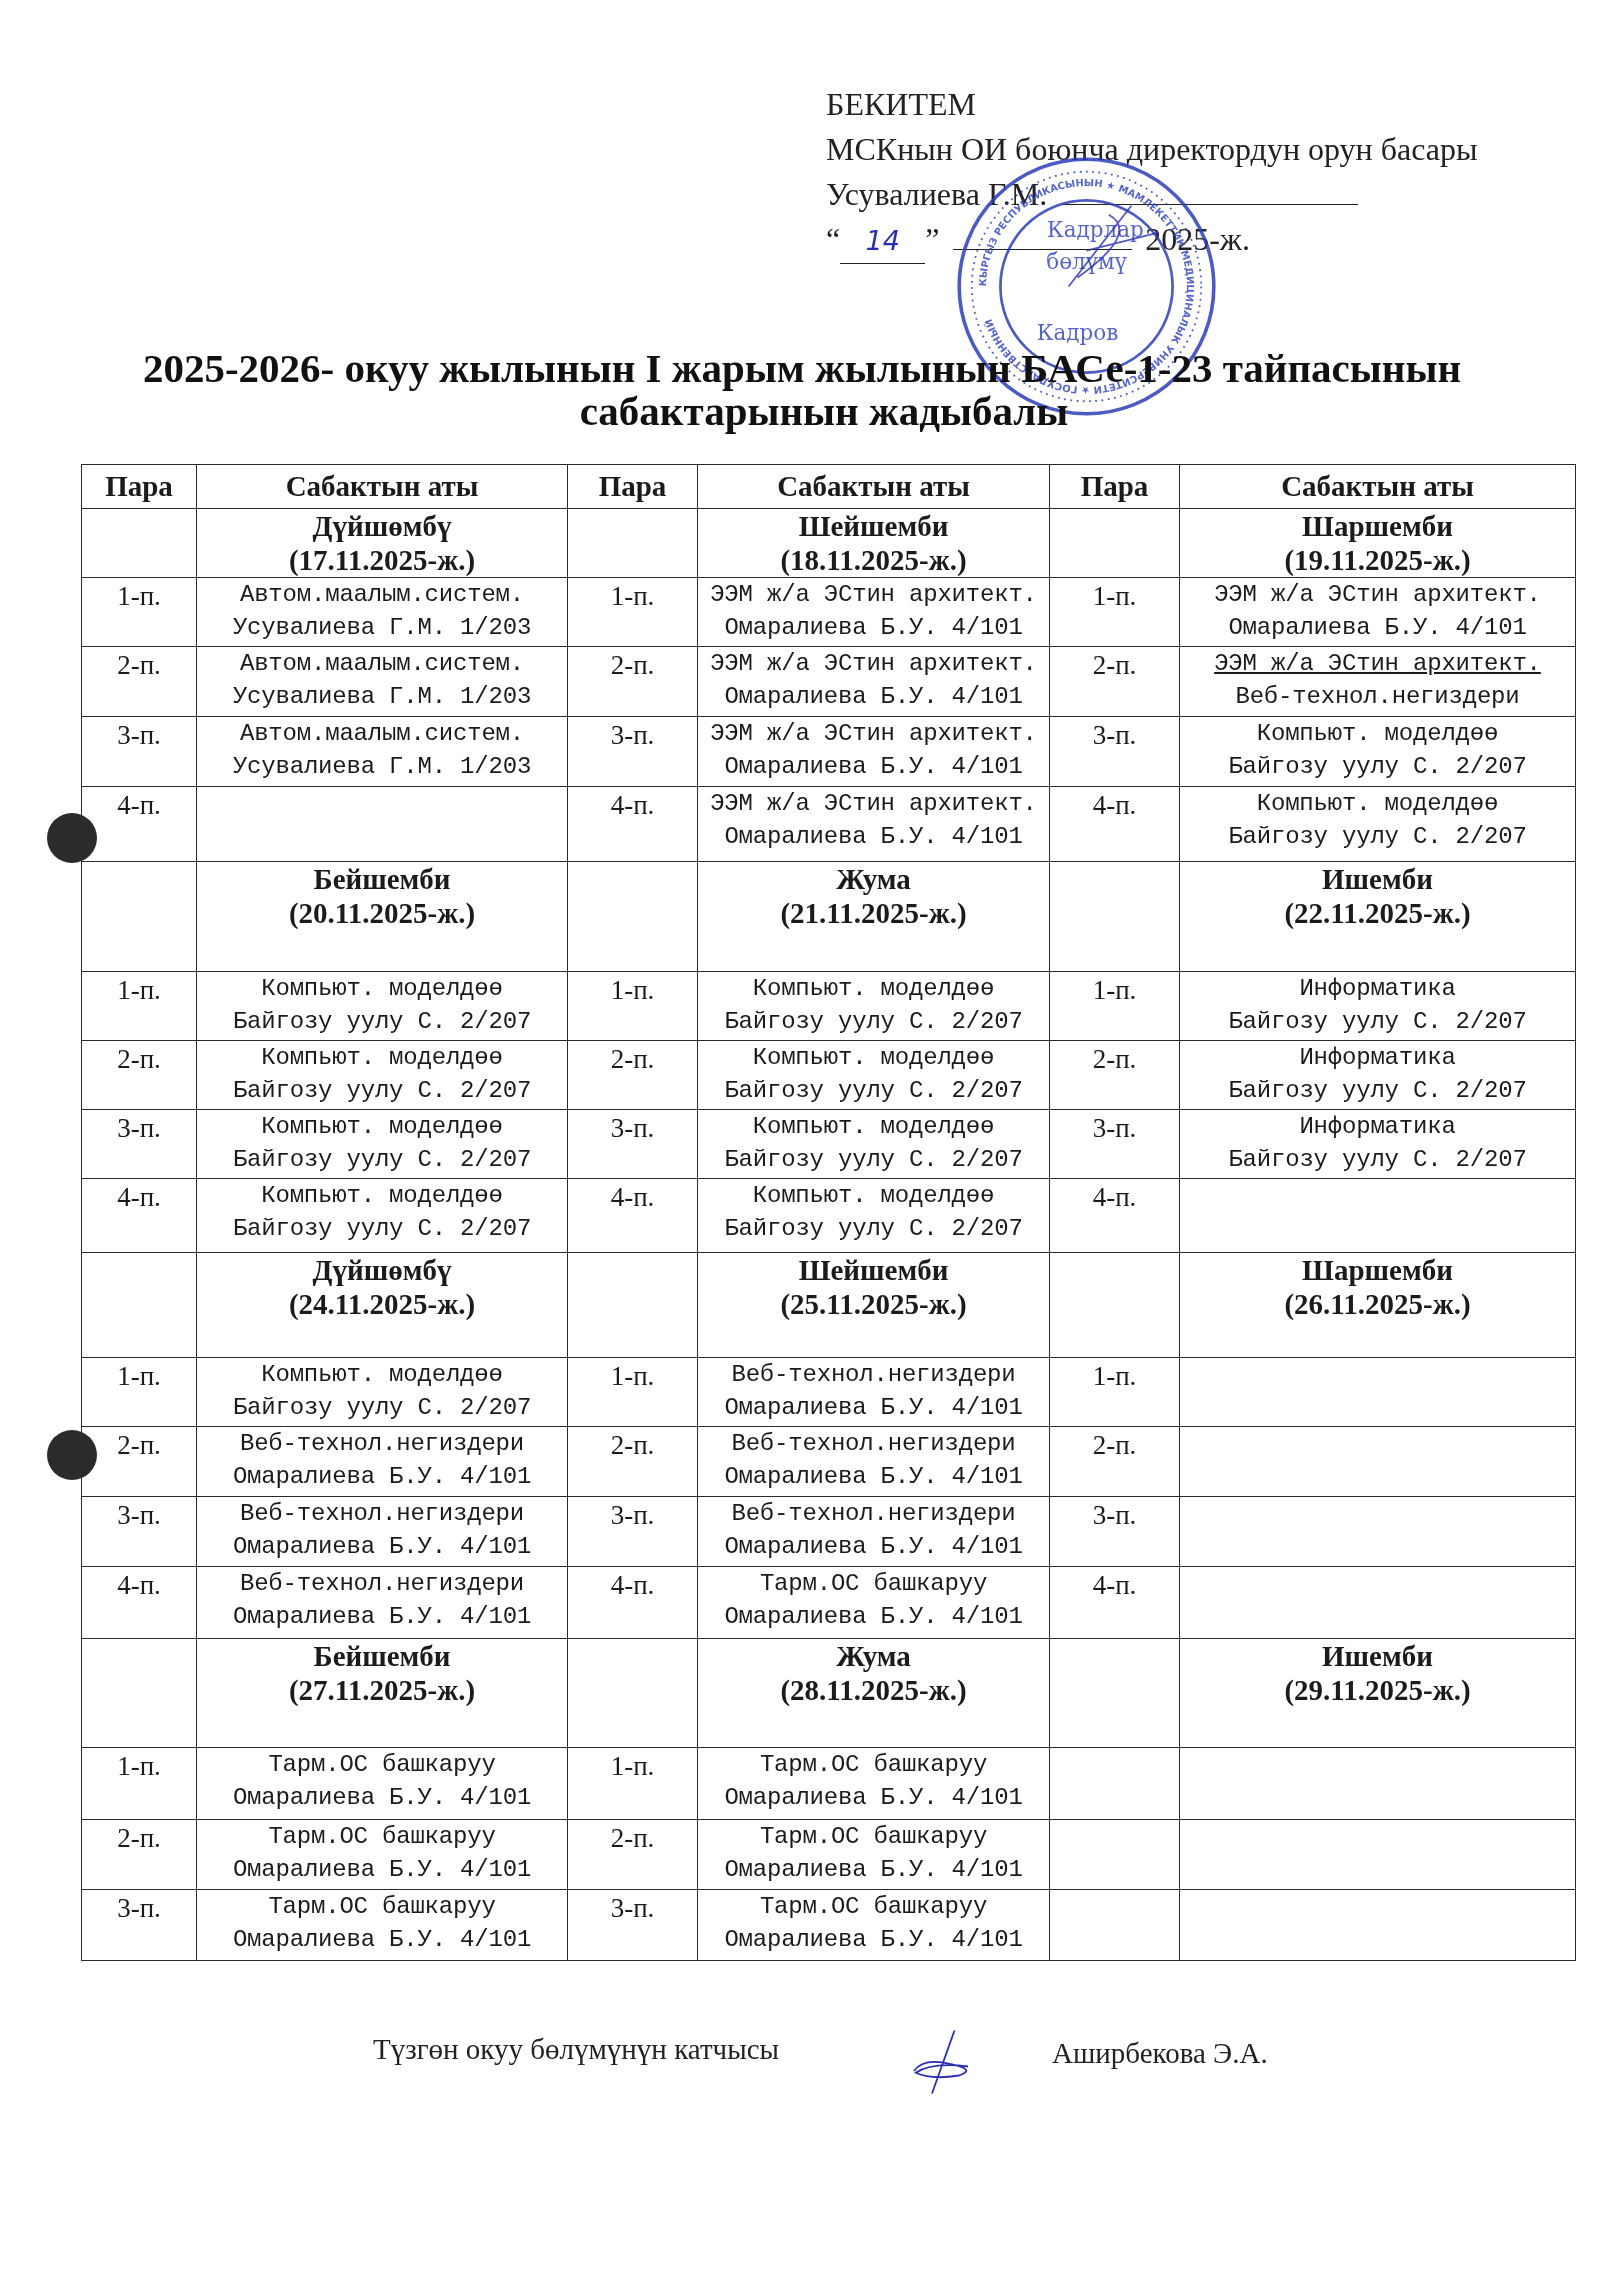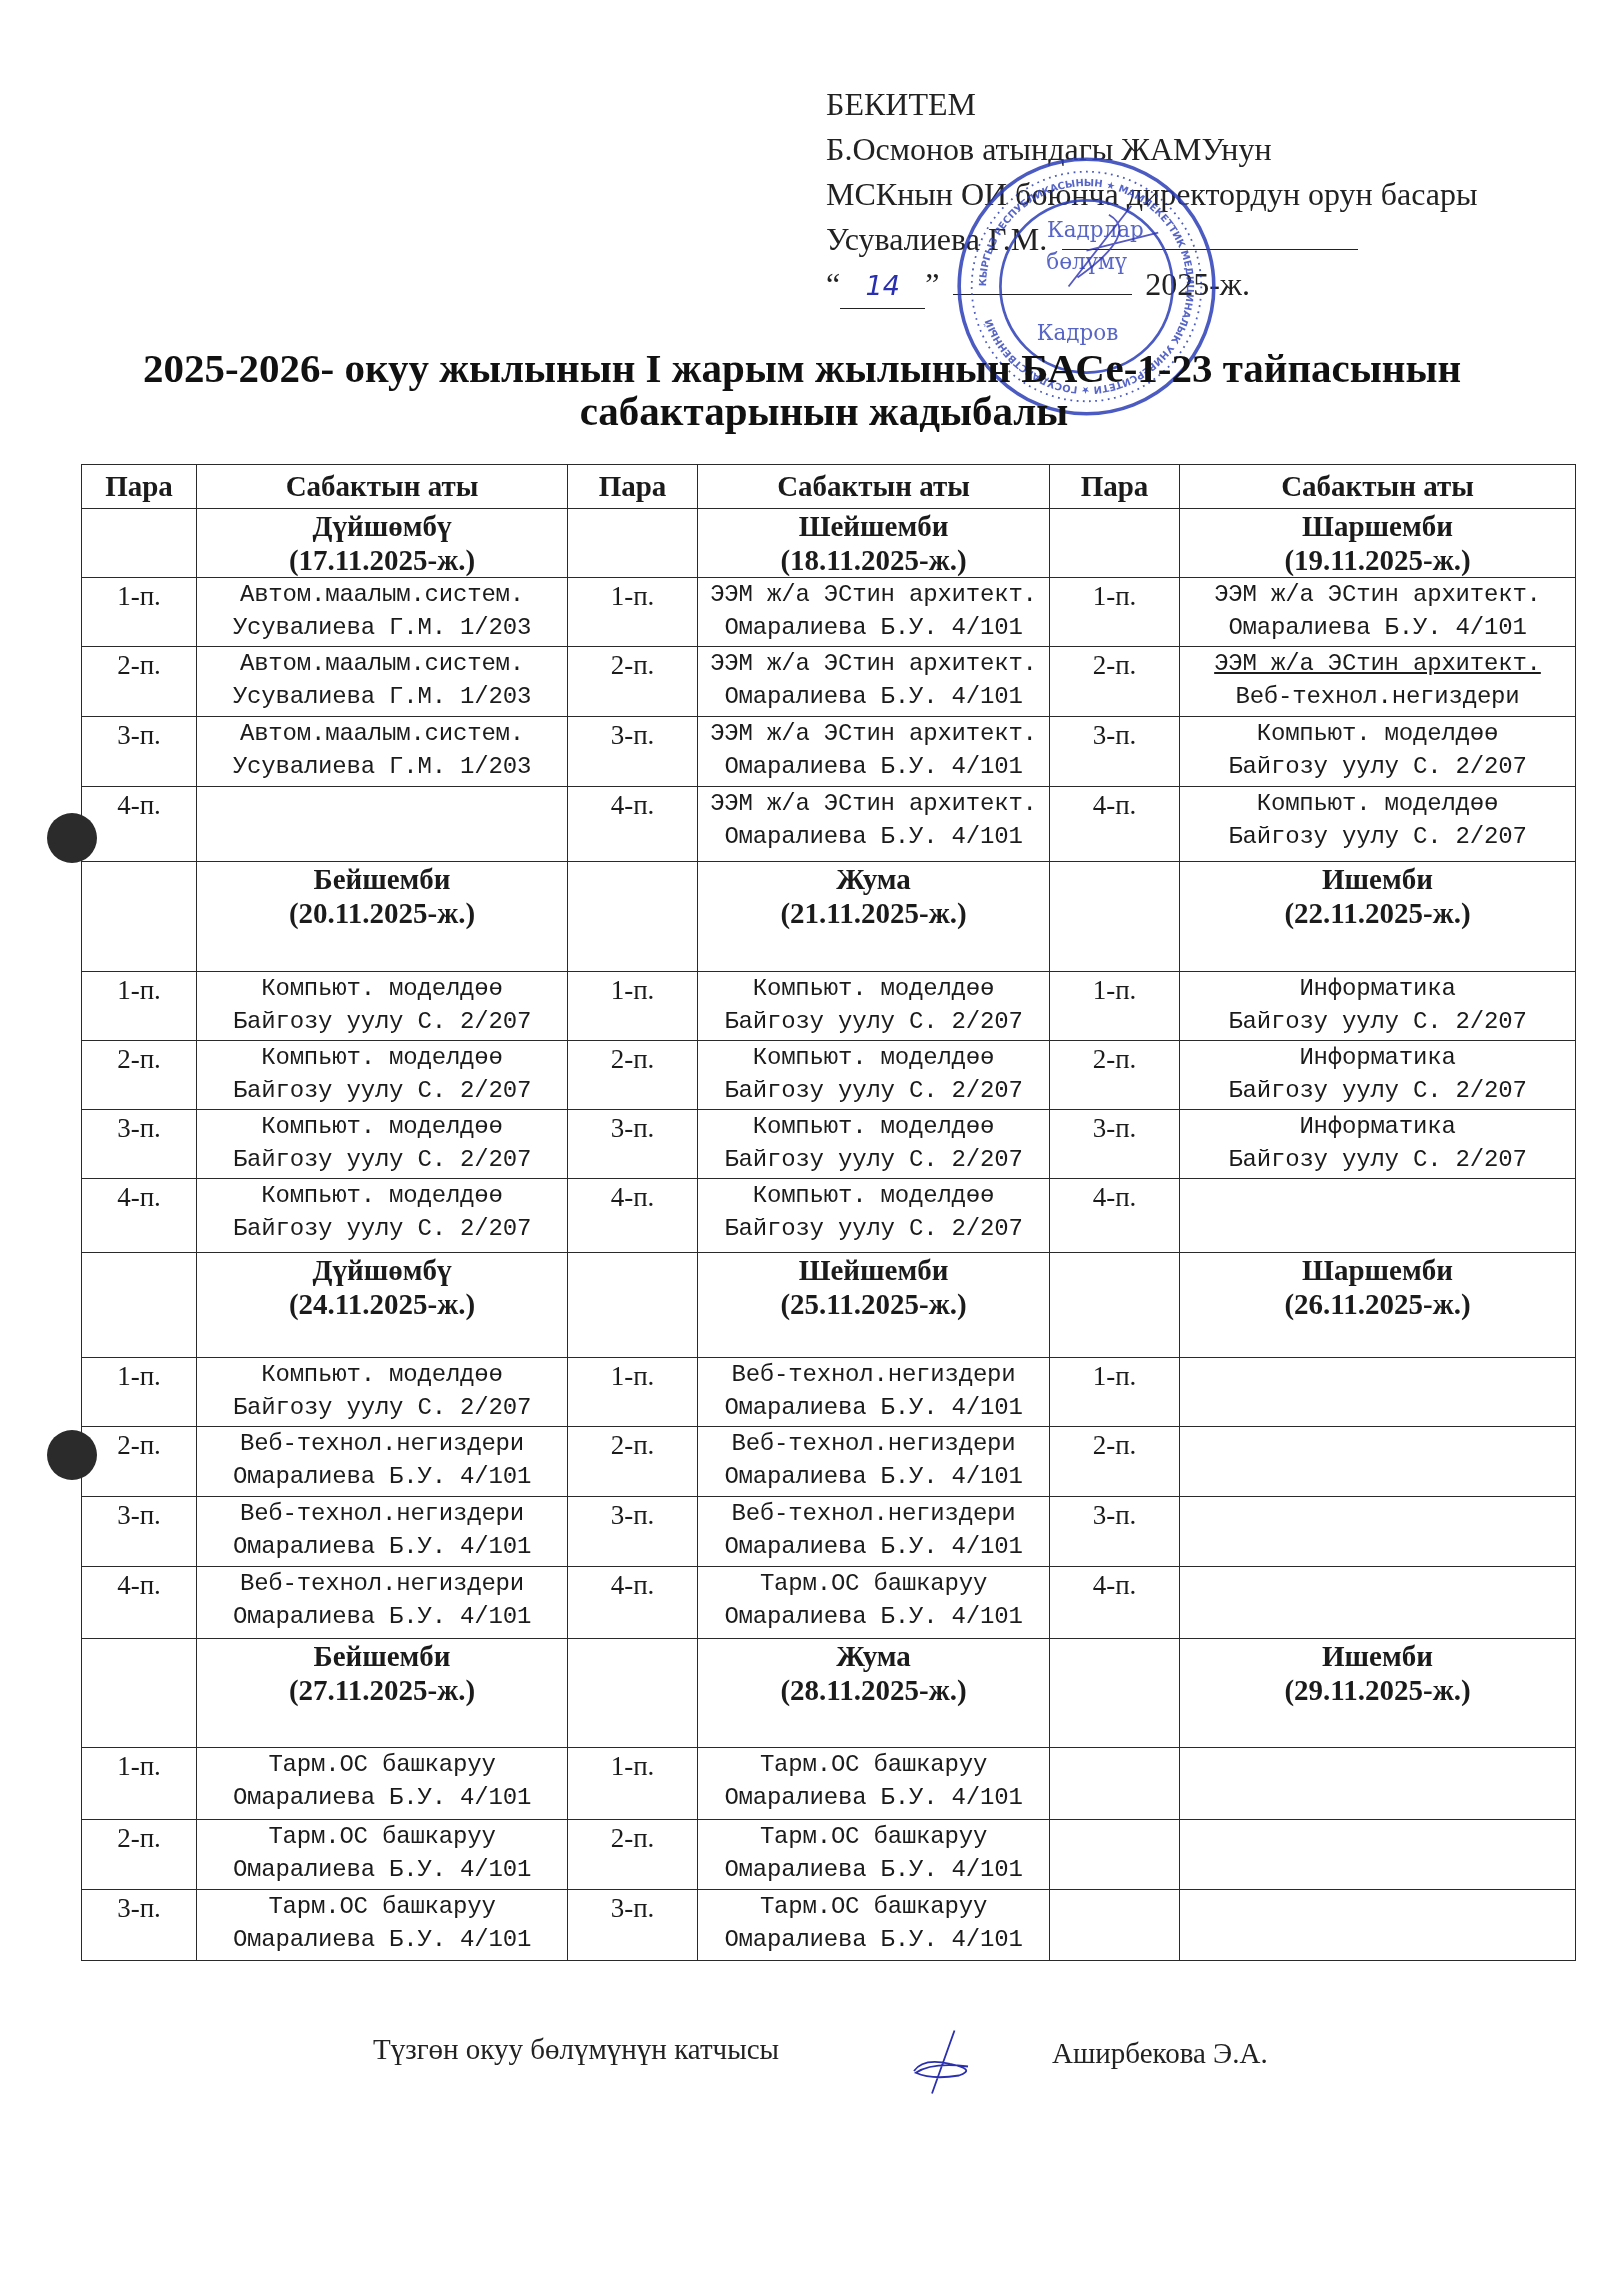--- a/index.html
+++ b/index.html
@@ -58,21 +58,20 @@
   .punch {
     position: absolute; width: 50px; height: 50px; border-radius: 50%;
     background: #2b2b2b;
   }
 </style>
 </head>
 <body>
 
 <div class="approval">
   <div>БЕКИТЕМ</div>
-  <div>Б.Осмонов атындагы ЖАМУнун</div>
   <div>МСКнын  ОИ боюнча директордун орун басары</div>
   <div>
     <span>Усувалиева Г.М.</span>
     <span class="uline" style="width:296px;margin-left:7.2px"></span>
   </div>
   <div class="date-line">
     <span>“</span><span class="day-hand">14</span><span>”</span>
     <span class="uline" style="width:179px;margin:0 5.4px"></span>
     <span>2025-ж.</span>
   </div>

